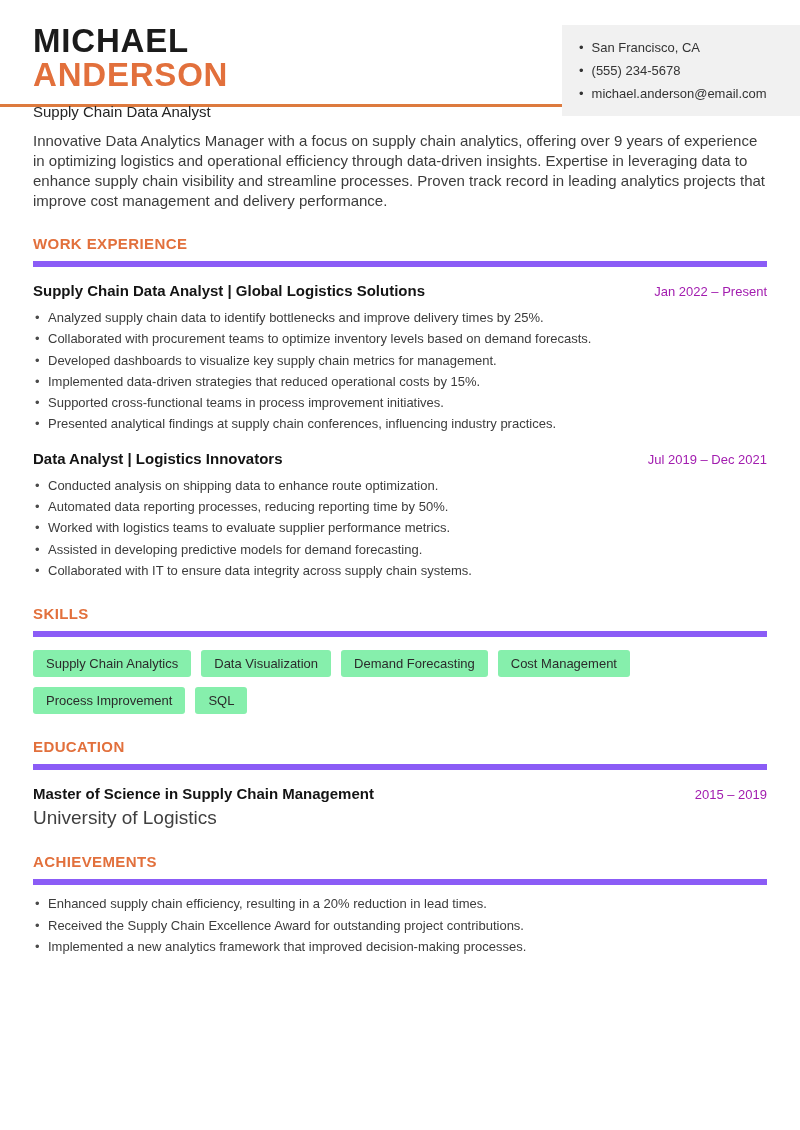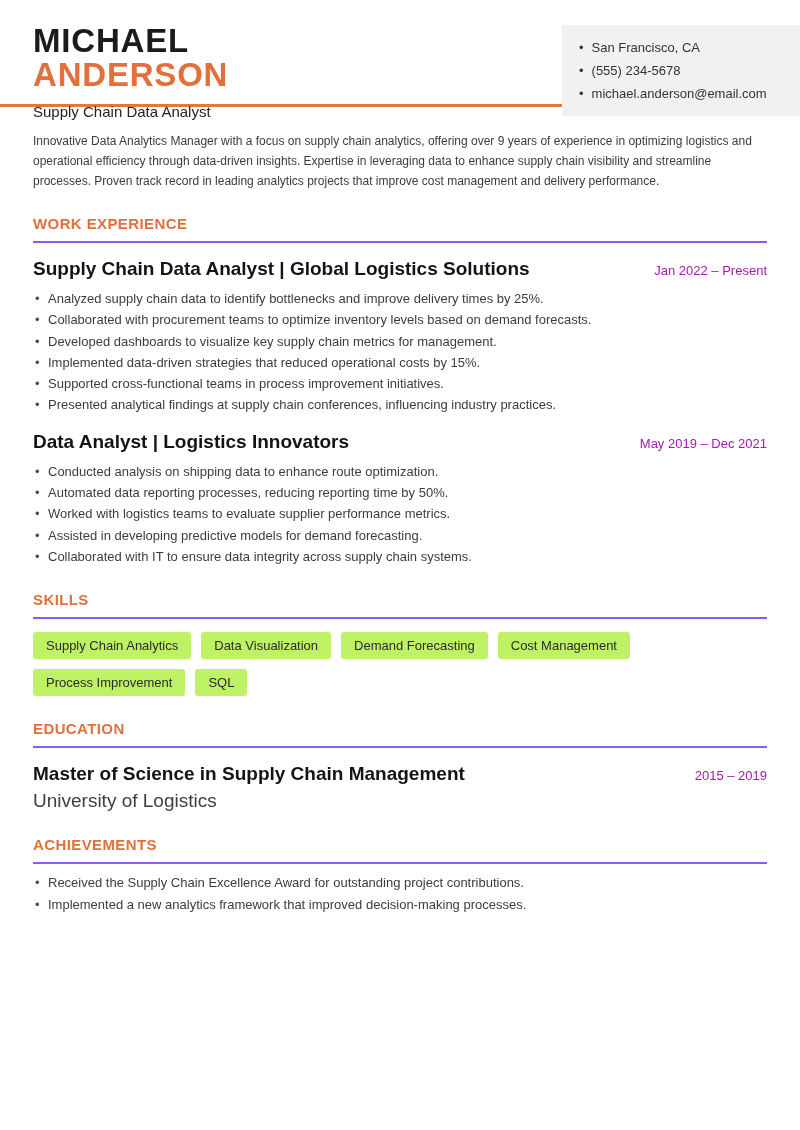--- a/index.html
+++ b/index.html
@@ -25,40 +25,40 @@
   .header-job-title { margin-top: 11px; font-size: 15px; color: #252525; }
   .contact-box {
     position: absolute; top: 25px; right: 0; width: 238px;
     background: #f1f1f1; padding: 11px 10px 11px 17px;
   }
   .contact-item { display: flex; font-size: 13px; color: #333333; line-height: 23px; }
   .contact-bullet { margin-right: 8px; color: #333333; }
   .header-divider { height: 3px; background: #dd7a3e; width: 800px; }
   
   .main { padding: 0 33px; }
-  .summary { margin-top: 24px; font-size: 12px; line-height: 20px; color: #3c3c3c; }
+  .summary { margin-top: 24px; font-size: 15px; line-height: 20px; color: #3c3c3c; }
   .section { margin-top: 25px; }
   .section-heading {
     font-size: 15px; font-weight: bold; letter-spacing: 0.4px;
     color: #e2703c; line-height: 16px;
-    padding-bottom: 9px; border-bottom: 2px solid #8b5cf6;
+    padding-bottom: 9px; border-bottom: 6px solid #8b5cf6;
   }
   .entry-header { display: flex; justify-content: space-between; align-items: baseline; margin-top: 15px; }
-  .entry-title { font-size: 19px; font-weight: bold; color: #141414; }
+  .entry-title { font-size: 15px; font-weight: bold; color: #141414; }
   .entry-dates { font-size: 13px; color: #a21caf; white-space: nowrap; }
   .bullet-list { list-style: none; margin-top: 8px; }
   .bullet-list li {
     position: relative; padding-left: 15px;
     font-size: 13px; line-height: 21.3px; color: #3c3c3c;
   }
   .bullet-list li::before { content: "•"; position: absolute; left: 2px; color: #4a4a4a; }
   .sub-line { margin-top: 5px; font-size: 19px; color: #3f3f3f; }
   .chip-row { display: flex; flex-wrap: wrap; gap: 10px; margin-top: 13px; }
   .chip {
-    background: #bef264; color: #2b2b2b; font-size: 13px;
+    background: #86efac; color: #2b2b2b; font-size: 13px;
     padding: 7px 13px; border-radius: 3px; line-height: 13px;
   }
 </style>
 </head>
 <body>
 
 <div class="header">
   <div class="name-first">MICHAEL</div>
   <div class="name-last">ANDERSON</div>
   <div class="header-job-title">Supply Chain Data Analyst</div>
@@ -106,21 +106,21 @@
 
           <li>Supported cross-functional teams in process improvement initiatives.</li>
 
           <li>Presented analytical findings at supply chain conferences, influencing industry practices.</li>
         </ul>
     </div>
 
     <div>
       <div class="entry-header">
         <span class="entry-title">Data Analyst | Logistics Innovators</span>
-        <span class="entry-dates">May 2019 – Dec 2021</span>
+        <span class="entry-dates">Jul 2019 – Dec 2021</span>
       </div>
       <ul class="bullet-list">
 
           <li>Conducted analysis on shipping data to enhance route optimization.</li>
 
           <li>Automated data reporting processes, reducing reporting time by 50%.</li>
 
           <li>Worked with logistics teams to evaluate supplier performance metrics.</li>
 
           <li>Assisted in developing predictive models for demand forecasting.</li>
@@ -155,20 +155,21 @@
       <span class="entry-title">Master of Science in Supply Chain Management</span>
       <span class="entry-dates">2015 – 2019</span>
     </div>
     <div class="sub-line">University of Logistics</div>
   </div>
 
   <div class="section">
     <div class="section-heading">ACHIEVEMENTS</div>
     <ul class="bullet-list">
 
+        <li>Enhanced supply chain efficiency, resulting in a 20% reduction in lead times.</li>
 
         <li>Received the Supply Chain Excellence Award for outstanding project contributions.</li>
 
         <li>Implemented a new analytics framework that improved decision-making processes.</li>
       </ul>
   </div>
 
 
 </div>
 

